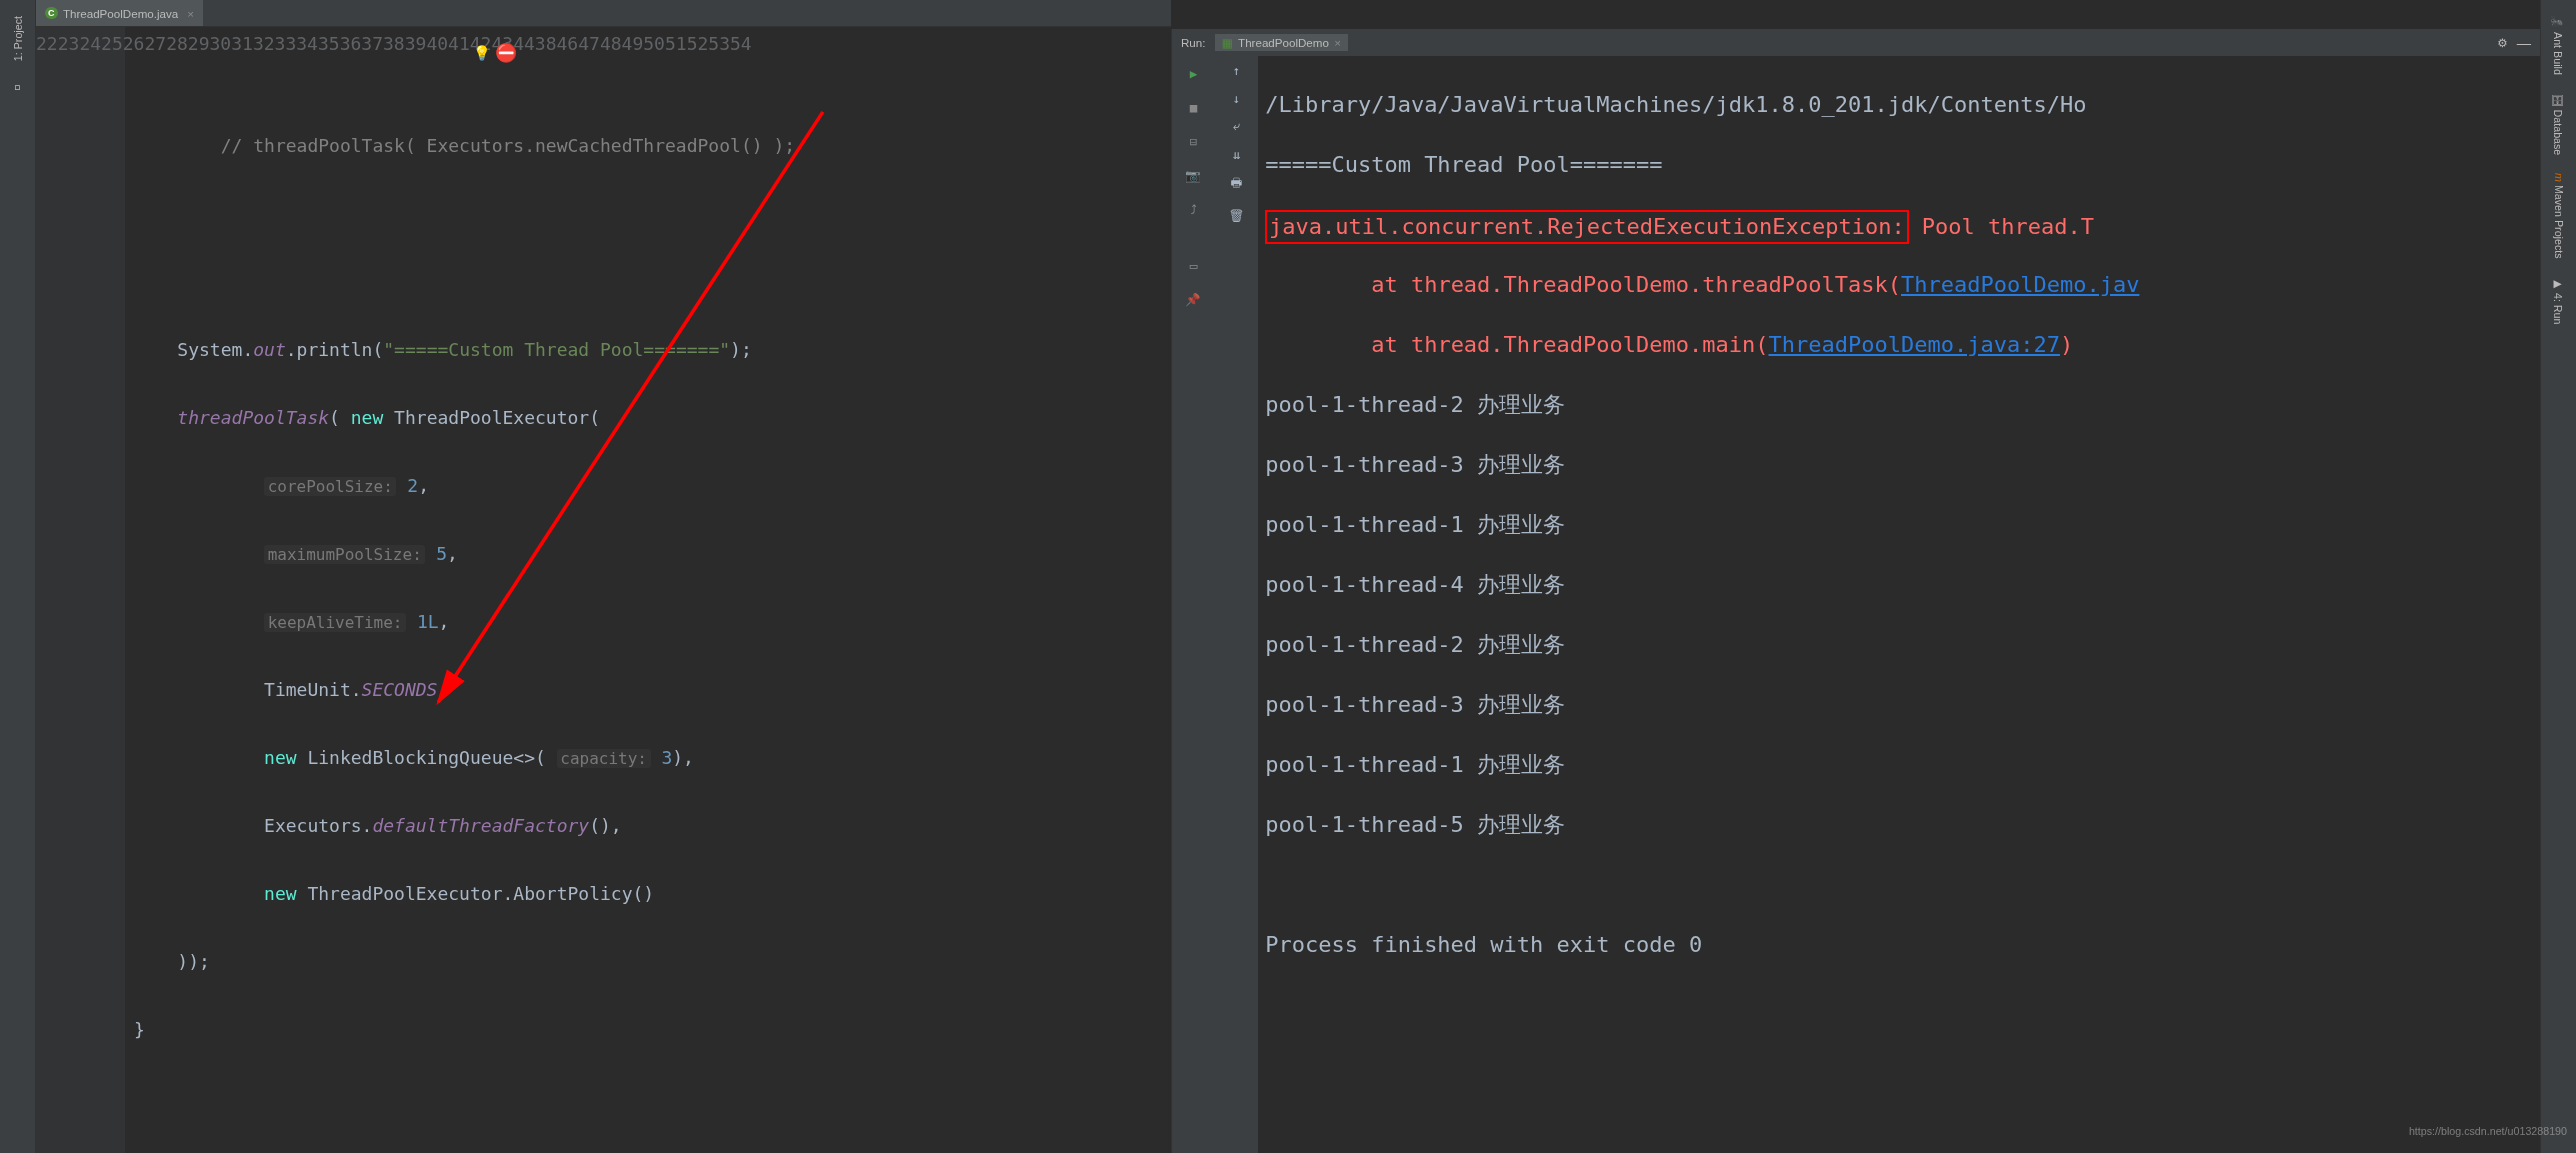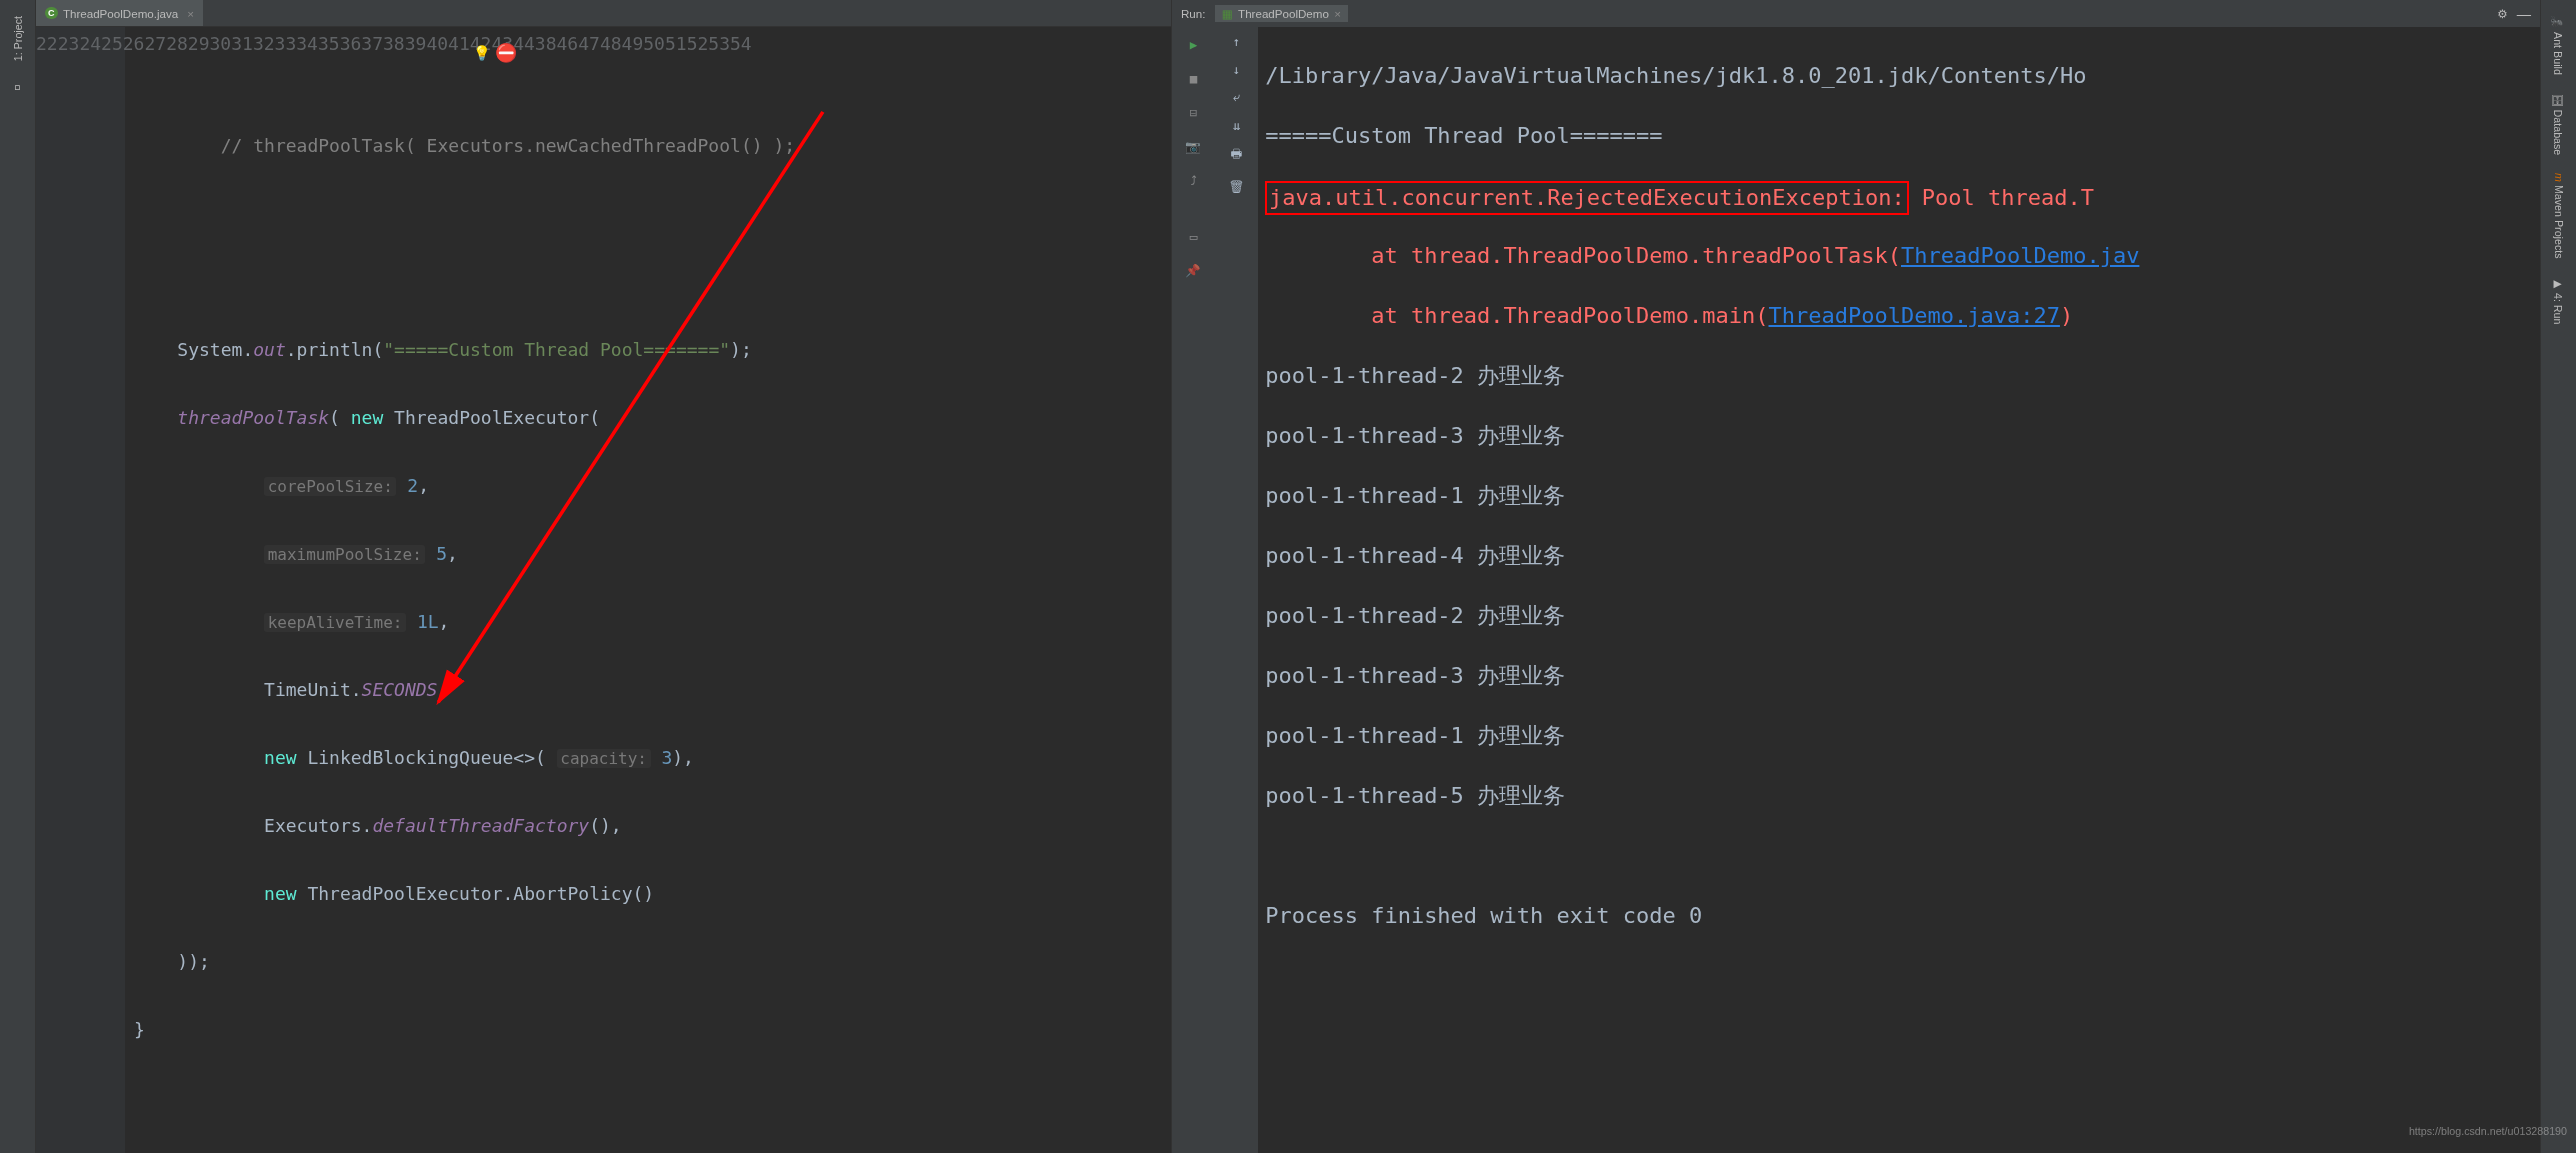--- a/index.html
+++ b/index.html
@@ -122,20 +122,21 @@
 .field { color: #9876aa; font-style: italic; }
 .num { color: #6897bb; }
 .param-hint { color: #787878; background: #323232; padding: 0 3.6px; border-radius: 2.7px; font-size: 16px; text-align: center; }
 .static-const { color: #9876aa; font-style: italic; }
 .run-pane {
   width: 1369px;
   background: #2b2b2b;
   border-left: 0.9px solid #323232;
   display: flex;
   flex-direction: column;
+  margin-top: 29px;
 }
 .run-header {
   height: 27px;
   background: #3c3f41;
   display: flex;
   align-items: center;
   padding: 0 9px;
   font-size: 11.6px;
   color: #bbbbbb;
   font-family: sans-serif;

